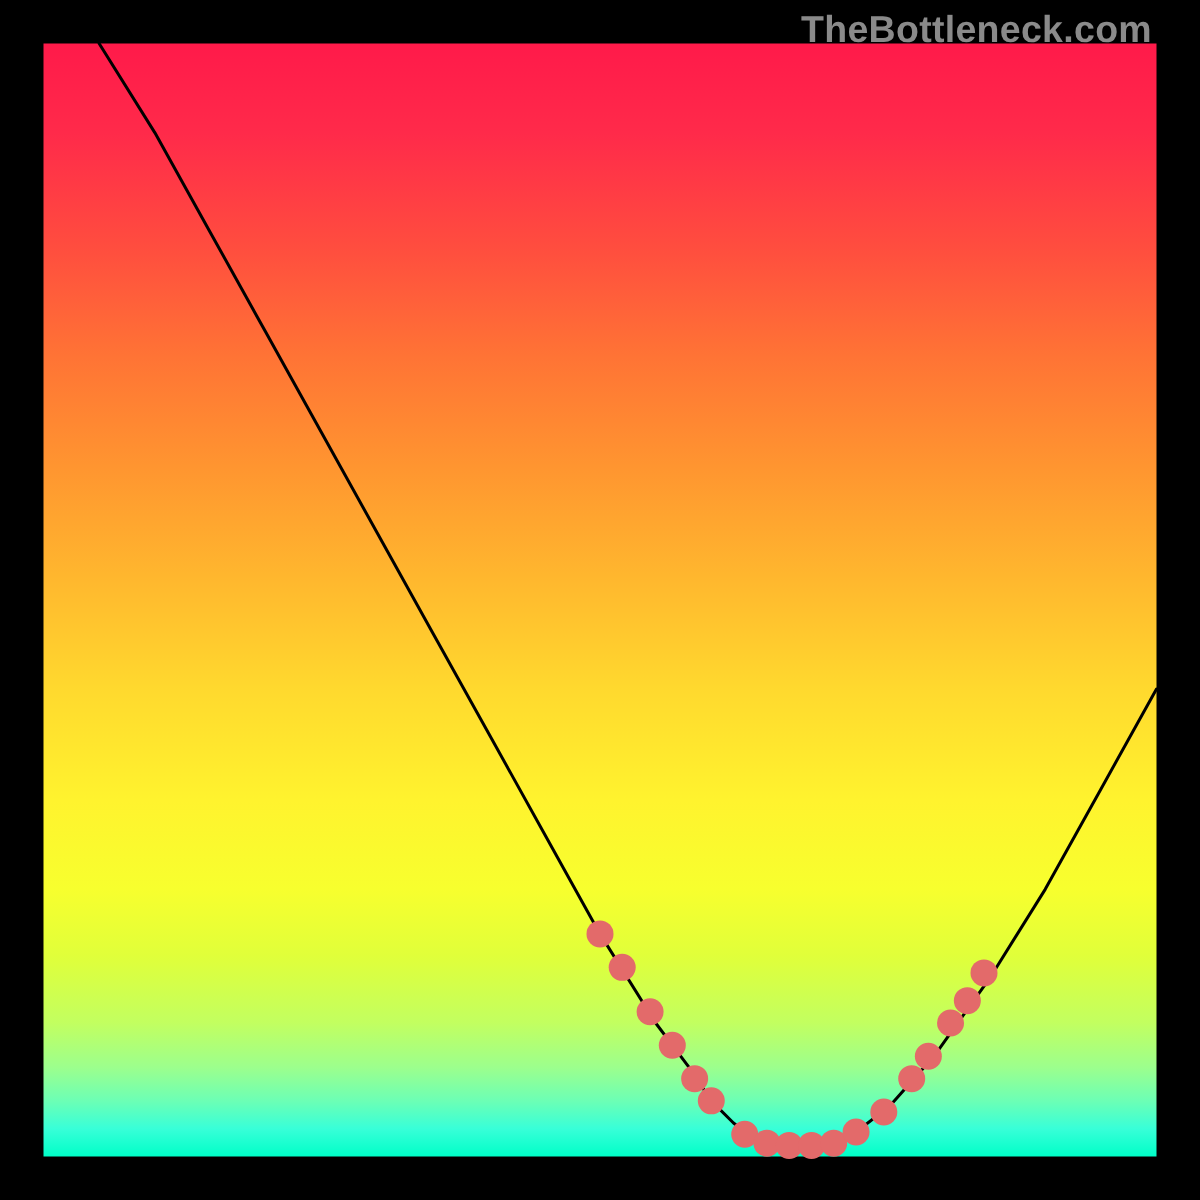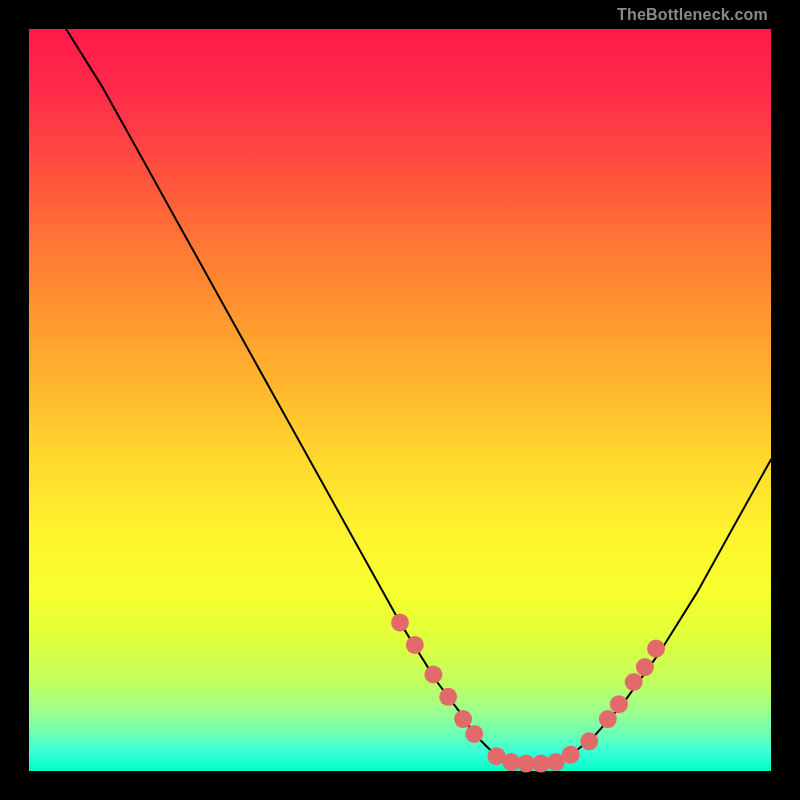--- a/index.html
+++ b/index.html
@@ -38,21 +38,21 @@
       #6cffb5 95%,
       #38ffd8 97.5%,
       #00ffc8 100%
     );
   }
   .watermark {
     position: absolute;
     top: 6px;
     right: 32px;
     font-family: Arial, Helvetica, sans-serif;
-    font-size: 16px;
+    font-size: 25px;
     font-weight: bold;
     color: #8a8a8a;
     letter-spacing: 0.2px;
   }
   svg.curve {
     position: absolute;
     left: 0;
     top: 0;
     width: 800px;
     height: 800px;

